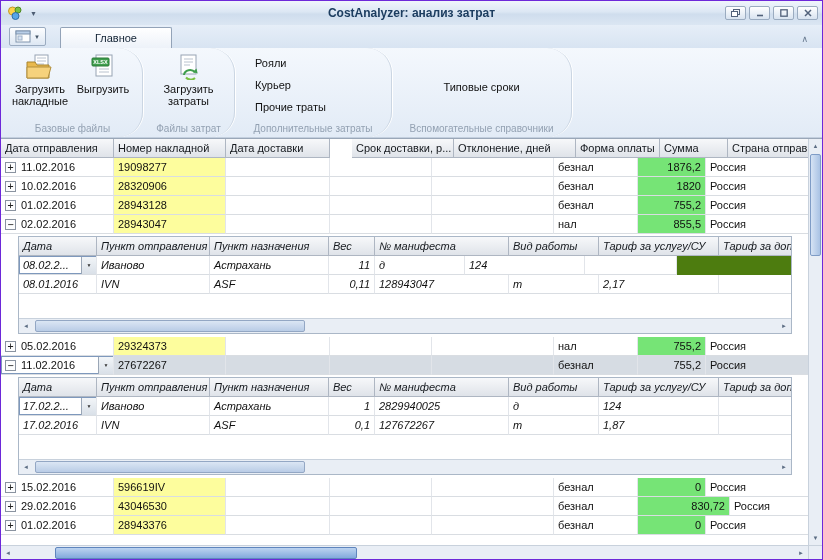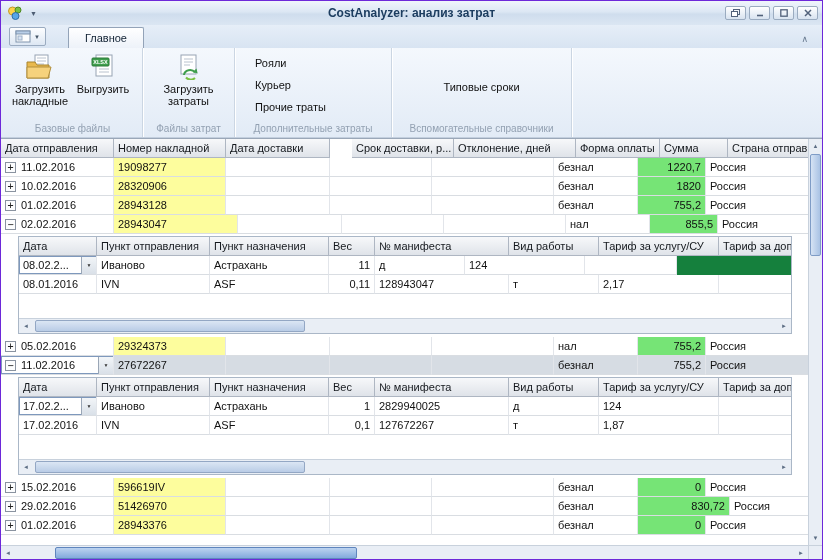--- a/index.html
+++ b/index.html
@@ -20,27 +20,27 @@
     white-space:nowrap;overflow:hidden;}
   .win-buttons{margin-left:auto;display:flex;gap:3px;z-index:2;}
   .win-btn{width:21px;height:14px;box-sizing:border-box;border:1px solid #9aabc0;border-radius:2px;
     background:linear-gradient(#ffffff,#d8e3f0);display:flex;align-items:center;justify-content:center;}
 
   
   .tabrow{height:23px;flex:none;background:linear-gradient(#e6eef8,#d8e4f2);display:flex;align-items:flex-end;padding:0 8px;}
   .appmenu{height:19px;box-sizing:border-box;margin-bottom:2px;padding:1px 5px;border:1px solid #9aabc0;border-radius:2px;
     background:linear-gradient(#fdfeff,#dde7f3);display:flex;align-items:center;gap:3px;}
   .caret{font-size:6px;color:#456;}
-  .tab{height:21px;line-height:20px;box-sizing:border-box;padding:0 16px;margin-left:22px;
+  .tab{height:21px;line-height:20px;box-sizing:border-box;padding:0 34px;margin-left:14px;
     background:linear-gradient(#ffffff,#edf2f9);border:1px solid #93a3b8;border-bottom:none;border-radius:2px 2px 0 0;color:#123;}
   .collapse-btn{margin-left:auto;margin-bottom:4px;font-size:9px;color:#6b7c92;padding:0 6px;}
 
   
   .ribbon{height:89px;flex:none;display:flex;background:linear-gradient(#f4f8fd,#e2ebf6);border-bottom:1px solid #c3cfde;padding-left:2px;}
-  .rgroup{display:flex;flex-direction:column;box-sizing:border-box;border-right:1px solid #cbd6e3;box-shadow:1px 0 0 #ffffff;}
+  .rgroup{display:flex;flex-direction:column;box-sizing:border-box;border-right:1px solid #cbd6e3;box-shadow:1px 0 0 #ffffff;border-radius:25px;}
   .rgroup-content{flex:1;display:flex;align-items:flex-start;padding:3px 4px 0;}
   .rgroup-caption{height:15px;line-height:14px;text-align:center;font-size:10px;color:#93a1b2;white-space:nowrap;overflow:hidden;padding:0 3px;}
   .bigbtn{width:66px;display:flex;flex-direction:column;align-items:center;text-align:center;padding-top:2px;border-radius:3px;}
   .blabel{line-height:12px;margin-top:2px;}
   .ricon{height:28px;display:flex;align-items:center;justify-content:center;}
   .smallcol{display:flex;flex-direction:column;padding:8px 4px 0 16px;gap:8px;align-items:flex-start;}
   .smallbtn{padding:1px 4px;white-space:nowrap;}
   .centerwrap{display:flex;flex:1;}
   .centerwrap .smallbtn{margin:auto;}
   .rspacer{flex:1;}
@@ -61,21 +61,21 @@
   .row.sel .cell{background:var(--sel-bg);}
   .row.sel .cell.editor{background:#fff;}
   .expander{width:11px;height:11px;flex:none;box-sizing:border-box;border:1px solid #8a93a0;background:#fcfdfe;color:#222;
     font-size:10px;line-height:9px;display:inline-flex;align-items:center;justify-content:center;margin-right:5px;
     font-family:"DejaVu Sans Mono",monospace;}
   .editor{box-shadow:inset 0 0 0 1px #7e98bc;padding-right:0;}
   .dropbtn{margin-left:auto;width:14px;height:17px;flex:none;border-left:1px solid #9aa6b6;
     background:linear-gradient(#f2f5f8,#d9e0e8);font-size:5px;color:#333;display:inline-flex;align-items:center;justify-content:center;}
 
   
-  .detail{margin:2px 30px 3px 17px;border:1px solid #aab7c7;background:#15803d;overflow:hidden;}
+  .detail{margin:2px 30px 3px 17px;border:1px solid #aab7c7;background:#4d7c0f;overflow:hidden;font-style:italic;}
   .d-filler{height:24px;background:#fff;}
   .d-scroll{height:14px;border-top:1px solid #c8d1dc;background:#e9eef5;display:flex;align-items:center;}
   .d-thumb{margin-left:2px;width:268px;height:10px;background:linear-gradient(#dbe6f4,#b9cce6);border:1px solid #93a7c4;border-radius:2px;}
   .sarrow{width:14px;text-align:center;font-size:6px;color:#5c6d83;}
   .sarrow.right{margin-left:auto;}
 
   
   .vscroll{position:absolute;top:0;right:0;bottom:14px;width:14px;background:#e9eef5;border-left:1px solid #c8d1dc;
     display:flex;flex-direction:column;align-items:center;box-sizing:border-box;}
   .varrow{height:14px;line-height:14px;font-size:6px;color:#5c6d83;}
@@ -228,21 +228,21 @@
         <div class="row">
           <div class="cell first" style="width: 113px;">
             <span class="expander">+</span>
             <span>11.02.2016</span>
           </div>
           <div class="cell invoice" style="width: 112px;">19098277</div>
           <div class="cell " style="width: 104px;"></div>
           <div class="cell " style="width: 102px;"></div>
           <div class="cell " style="width: 122px;"></div>
           <div class="cell " style="width: 84px;">безнал</div>
-          <div class="cell sum" style="width: 68px;">1220,7</div>
+          <div class="cell sum" style="width: 68px;">1876,2</div>
           <div class="cell " style="width: 105px;">Россия</div>
         </div>
         <div class="row">
           <div class="cell first" style="width: 113px;">
             <span class="expander">+</span>
             <span>10.02.2016</span>
           </div>
           <div class="cell invoice" style="width: 112px;">28320906</div>
           <div class="cell " style="width: 104px;"></div>
           <div class="cell " style="width: 102px;"></div>
@@ -262,21 +262,21 @@
           <div class="cell " style="width: 122px;"></div>
           <div class="cell " style="width: 84px;">безнал</div>
           <div class="cell sum" style="width: 68px;">755,2</div>
           <div class="cell " style="width: 105px;">Россия</div>
         </div>
         <div class="row">
           <div class="cell first" style="width: 113px;">
             <span class="expander">−</span>
             <span>02.02.2016</span>
           </div>
-          <div class="cell invoice" style="width: 124px;">28943047</div>
+          <div class="cell invoice" style="width: 112px;">28943047</div>
           <div class="cell " style="width: 104px;"></div>
           <div class="cell " style="width: 102px;"></div>
           <div class="cell " style="width: 122px;"></div>
           <div class="cell " style="width: 84px;">нал</div>
           <div class="cell sum" style="width: 68px;">855,5</div>
           <div class="cell " style="width: 105px;">Россия</div>
         </div>
         <div class="detail">
           <div class="d-head">
             <div class="hcell" style="width: 78px;">Дата</div>
@@ -400,21 +400,21 @@
           <div class="cell " style="width: 122px;"></div>
           <div class="cell " style="width: 84px;">безнал</div>
           <div class="cell sum" style="width: 68px;">0</div>
           <div class="cell " style="width: 105px;">Россия</div>
         </div>
         <div class="row">
           <div class="cell first" style="width: 113px;">
             <span class="expander">+</span>
             <span>29.02.2016</span>
           </div>
-          <div class="cell invoice" style="width: 112px;">51426970</div>
+          <div class="cell invoice" style="width: 112px;">43046530</div>
           <div class="cell " style="width: 104px;"></div>
           <div class="cell " style="width: 102px;"></div>
           <div class="cell " style="width: 122px;"></div>
           <div class="cell " style="width: 84px;">безнал</div>
           <div class="cell sum" style="width: 92px;">830,72</div>
           <div class="cell " style="width: 105px;">Россия</div>
         </div>
         <div class="row">
           <div class="cell first" style="width: 113px;">
             <span class="expander">+</span>

